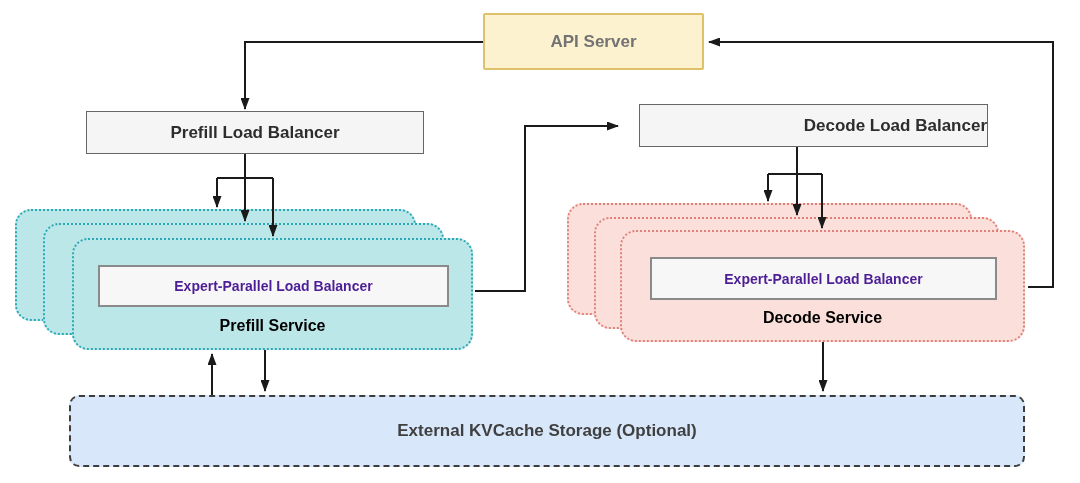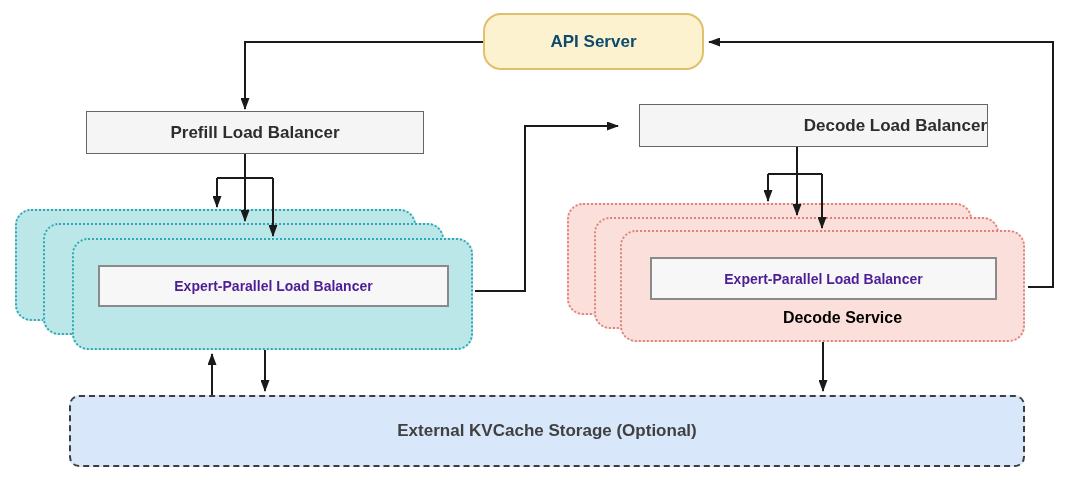--- a/index.html
+++ b/index.html
@@ -13,22 +13,22 @@
   .node{
     position:absolute;
     box-sizing:border-box;
     display:flex;align-items:center;justify-content:center;
     font-weight:bold;
   }
   .api-server{
     left:483px;top:13px;width:221px;height:57px;
     background:var(--c-api-fill,#fdf2cf);
     border:2px solid var(--c-api-border,#dfc06b);
-    border-radius:18px;
-    font-size:17px;color:#0c4a6e;
+    border-radius:2px;
+    font-size:17px;color:#737373;
   }
   .lb-box{
     background:var(--c-lb-fill,#f5f5f5);
     border:1px solid var(--c-lb-border,#666666);
     font-size:17px;color:#2d2d2d;margin-left:18px;
   }
   .prefill-lb{left:68px;top:111px;width:338px;height:43px;}
   .decode-lb{left:621px;top:104px;width:349px;height:43px;justify-content:flex-end;}
   .stack-box{
     position:absolute;box-sizing:border-box;
@@ -50,21 +50,21 @@
     border:2px solid #8a8a8a;
     font-size:14px;color:#4c1d95;
   }
   .prefill-eplb{left:98px;top:265px;width:351px;height:42px;}
   .decode-eplb{left:650px;top:257px;width:347px;height:43px;}
   .service-label{
     position:absolute;text-align:center;
     font-weight:bold;font-size:16px;color:#000;
   }
   .prefill-service-label{left:72px;top:317px;width:401px;}
-  .decode-service-label{left:620px;top:309px;width:405px;padding-left:20px;}
+  .decode-service-label{left:620px;top:309px;width:405px;}
   .kvcache{
     left:69px;top:395px;width:956px;height:72px;
     background:var(--c-kv-fill,#d8e8fa);
     border:2px dashed var(--c-kv-border,#3d3d3d);
     border-radius:10px;
     font-size:17px;color:#404040;
   }
   svg.wires{
     position:absolute;left:0;top:0;z-index:10;pointer-events:none;
   }
@@ -96,20 +96,21 @@
   </div>
 
   <div class="node lb-box decode-lb">
     <span>Decode Load Balancer</span>
   </div>
 
   <div class="node eplb prefill-eplb">
     <span>Expert-Parallel Load Balancer</span>
   </div>
 
+  <div class="service-label prefill-service-label">Prefill Service</div>
 
   <div class="node eplb decode-eplb">
     <span>Expert-Parallel Load Balancer</span>
   </div>
 
   <div class="service-label decode-service-label">Decode Service</div>
 
   <div class="node kvcache">
     <span>External KVCache Storage (Optional)</span>
   </div>

